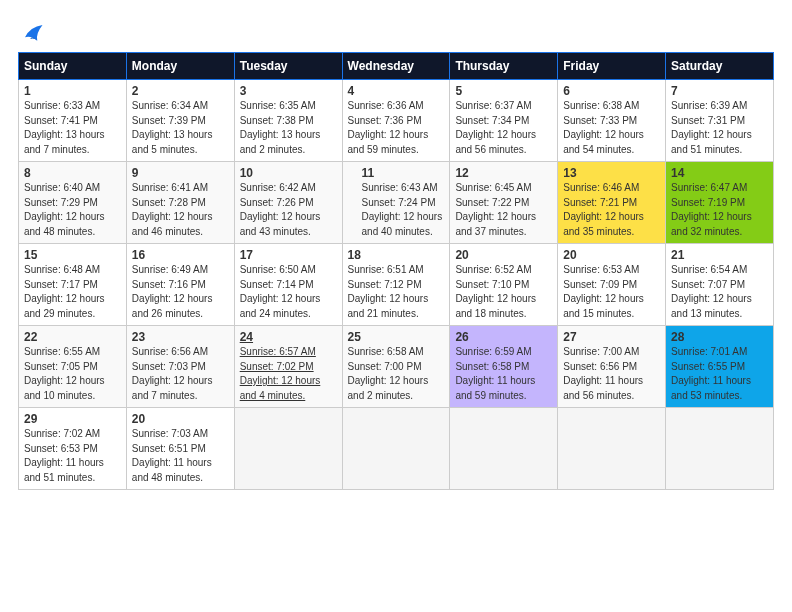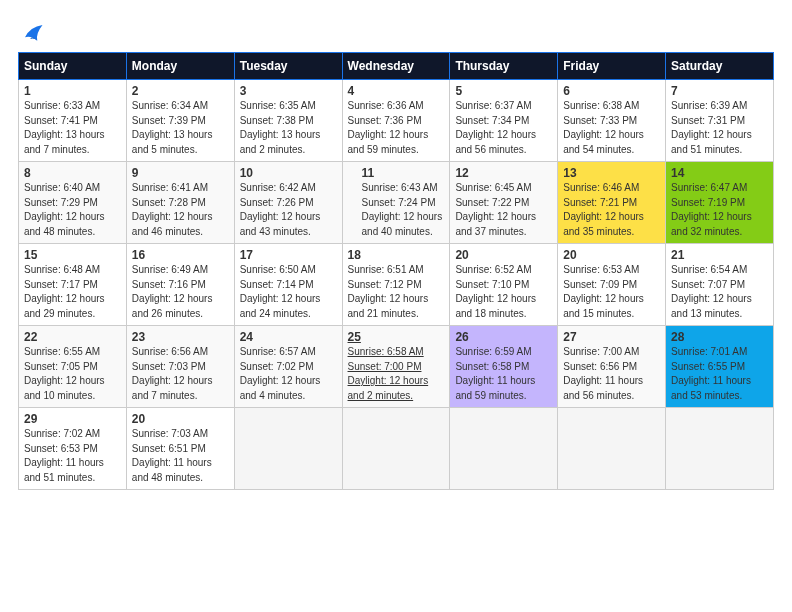--- a/index.html
+++ b/index.html
@@ -226,25 +226,25 @@
         </tr>
         <tr>
           <td style="background: rgb(249, 249, 249); margin-left: 20px;">
             <span class="day-num">22</span>
             <div class="day-info">Sunrise: 6:55 AM<br>Sunset: 7:05 PM<br>Daylight: 12 hours and 10 minutes.</div>
           </td>
           <td style="background: rgb(249, 249, 249);">
             <span class="day-num">23</span>
             <div class="day-info">Sunrise: 6:56 AM<br>Sunset: 7:03 PM<br>Daylight: 12 hours and 7 minutes.</div>
           </td>
-          <td style="background: rgb(249, 249, 249);">
+          <td style="background: rgb(249, 249, 249); text-decoration: underline;">
             <span class="day-num">24</span>
             <div class="day-info">Sunrise: 6:57 AM<br>Sunset: 7:02 PM<br>Daylight: 12 hours and 4 minutes.</div>
           </td>
-          <td style="background: rgb(249, 249, 249); text-decoration: underline;">
+          <td style="background: rgb(249, 249, 249);">
             <span class="day-num">25</span>
             <div class="day-info">Sunrise: 6:58 AM<br>Sunset: 7:00 PM<br>Daylight: 12 hours and 2 minutes.</div>
           </td>
           <td style="background: #c4b5fd;">
             <span class="day-num">26</span>
             <div class="day-info">Sunrise: 6:59 AM<br>Sunset: 6:58 PM<br>Daylight: 11 hours and 59 minutes.</div>
           </td>
           <td style="background: rgb(249, 249, 249);">
             <span class="day-num">27</span>
             <div class="day-info">Sunrise: 7:00 AM<br>Sunset: 6:56 PM<br>Daylight: 11 hours and 56 minutes.</div>

